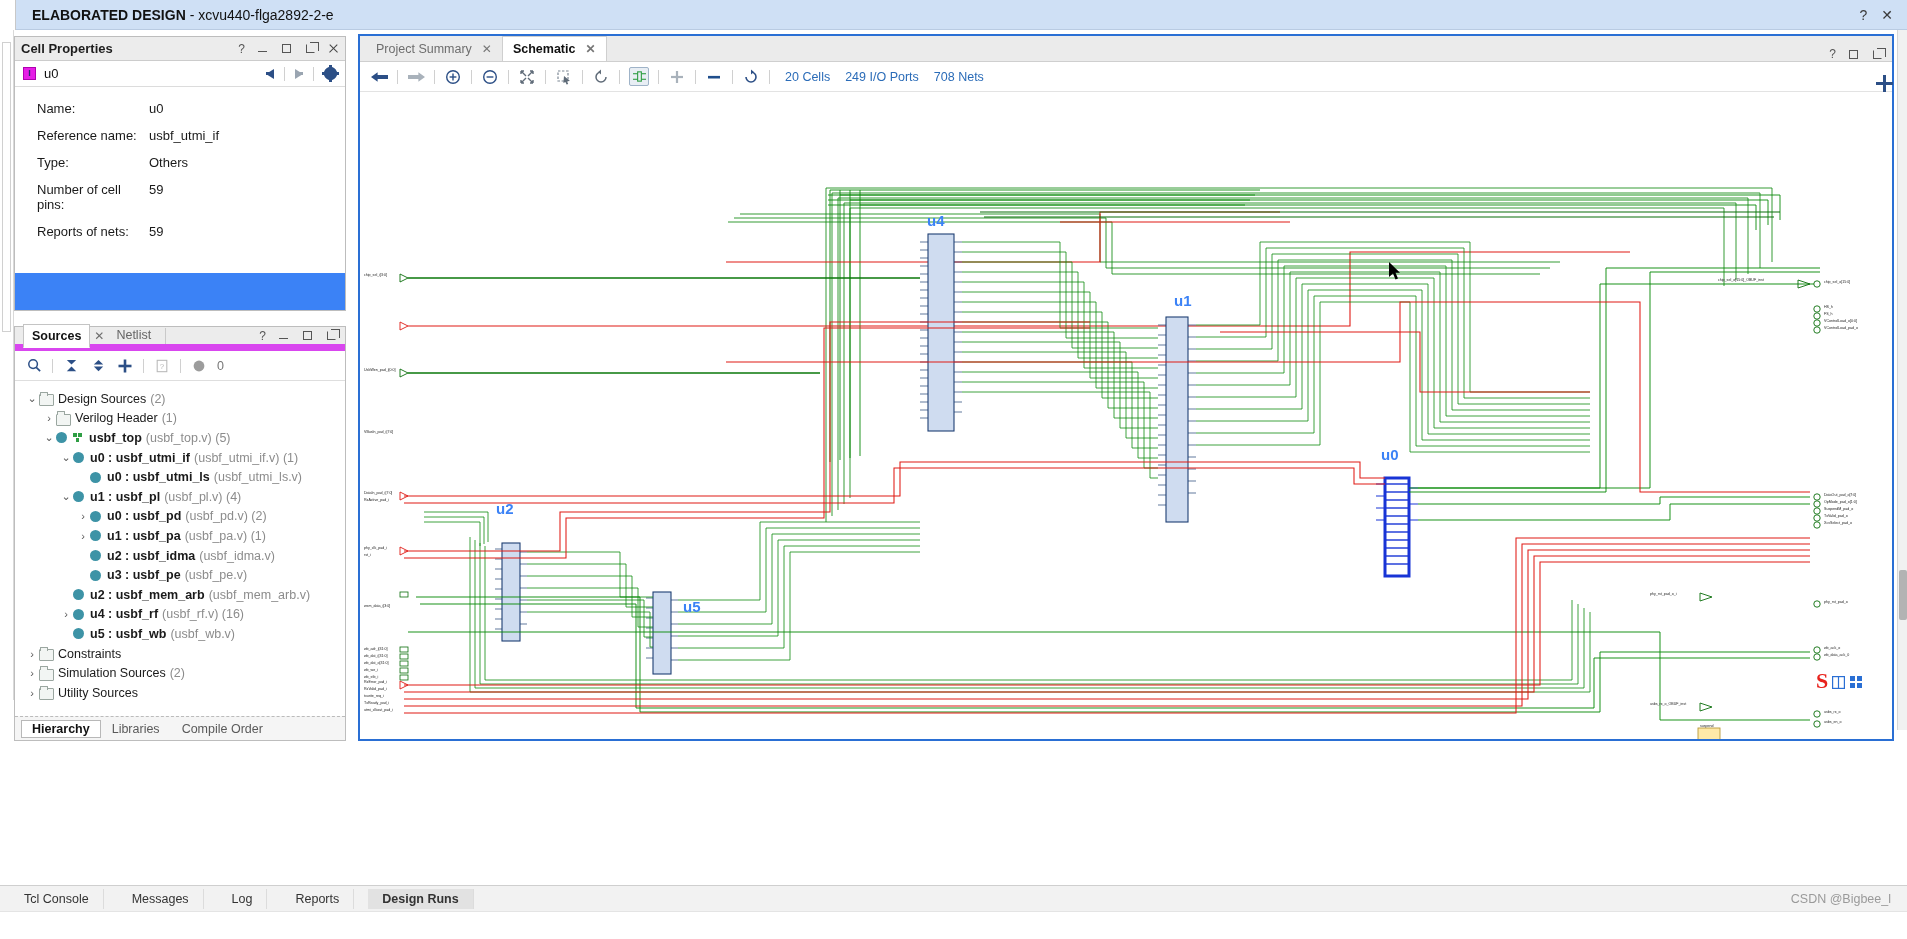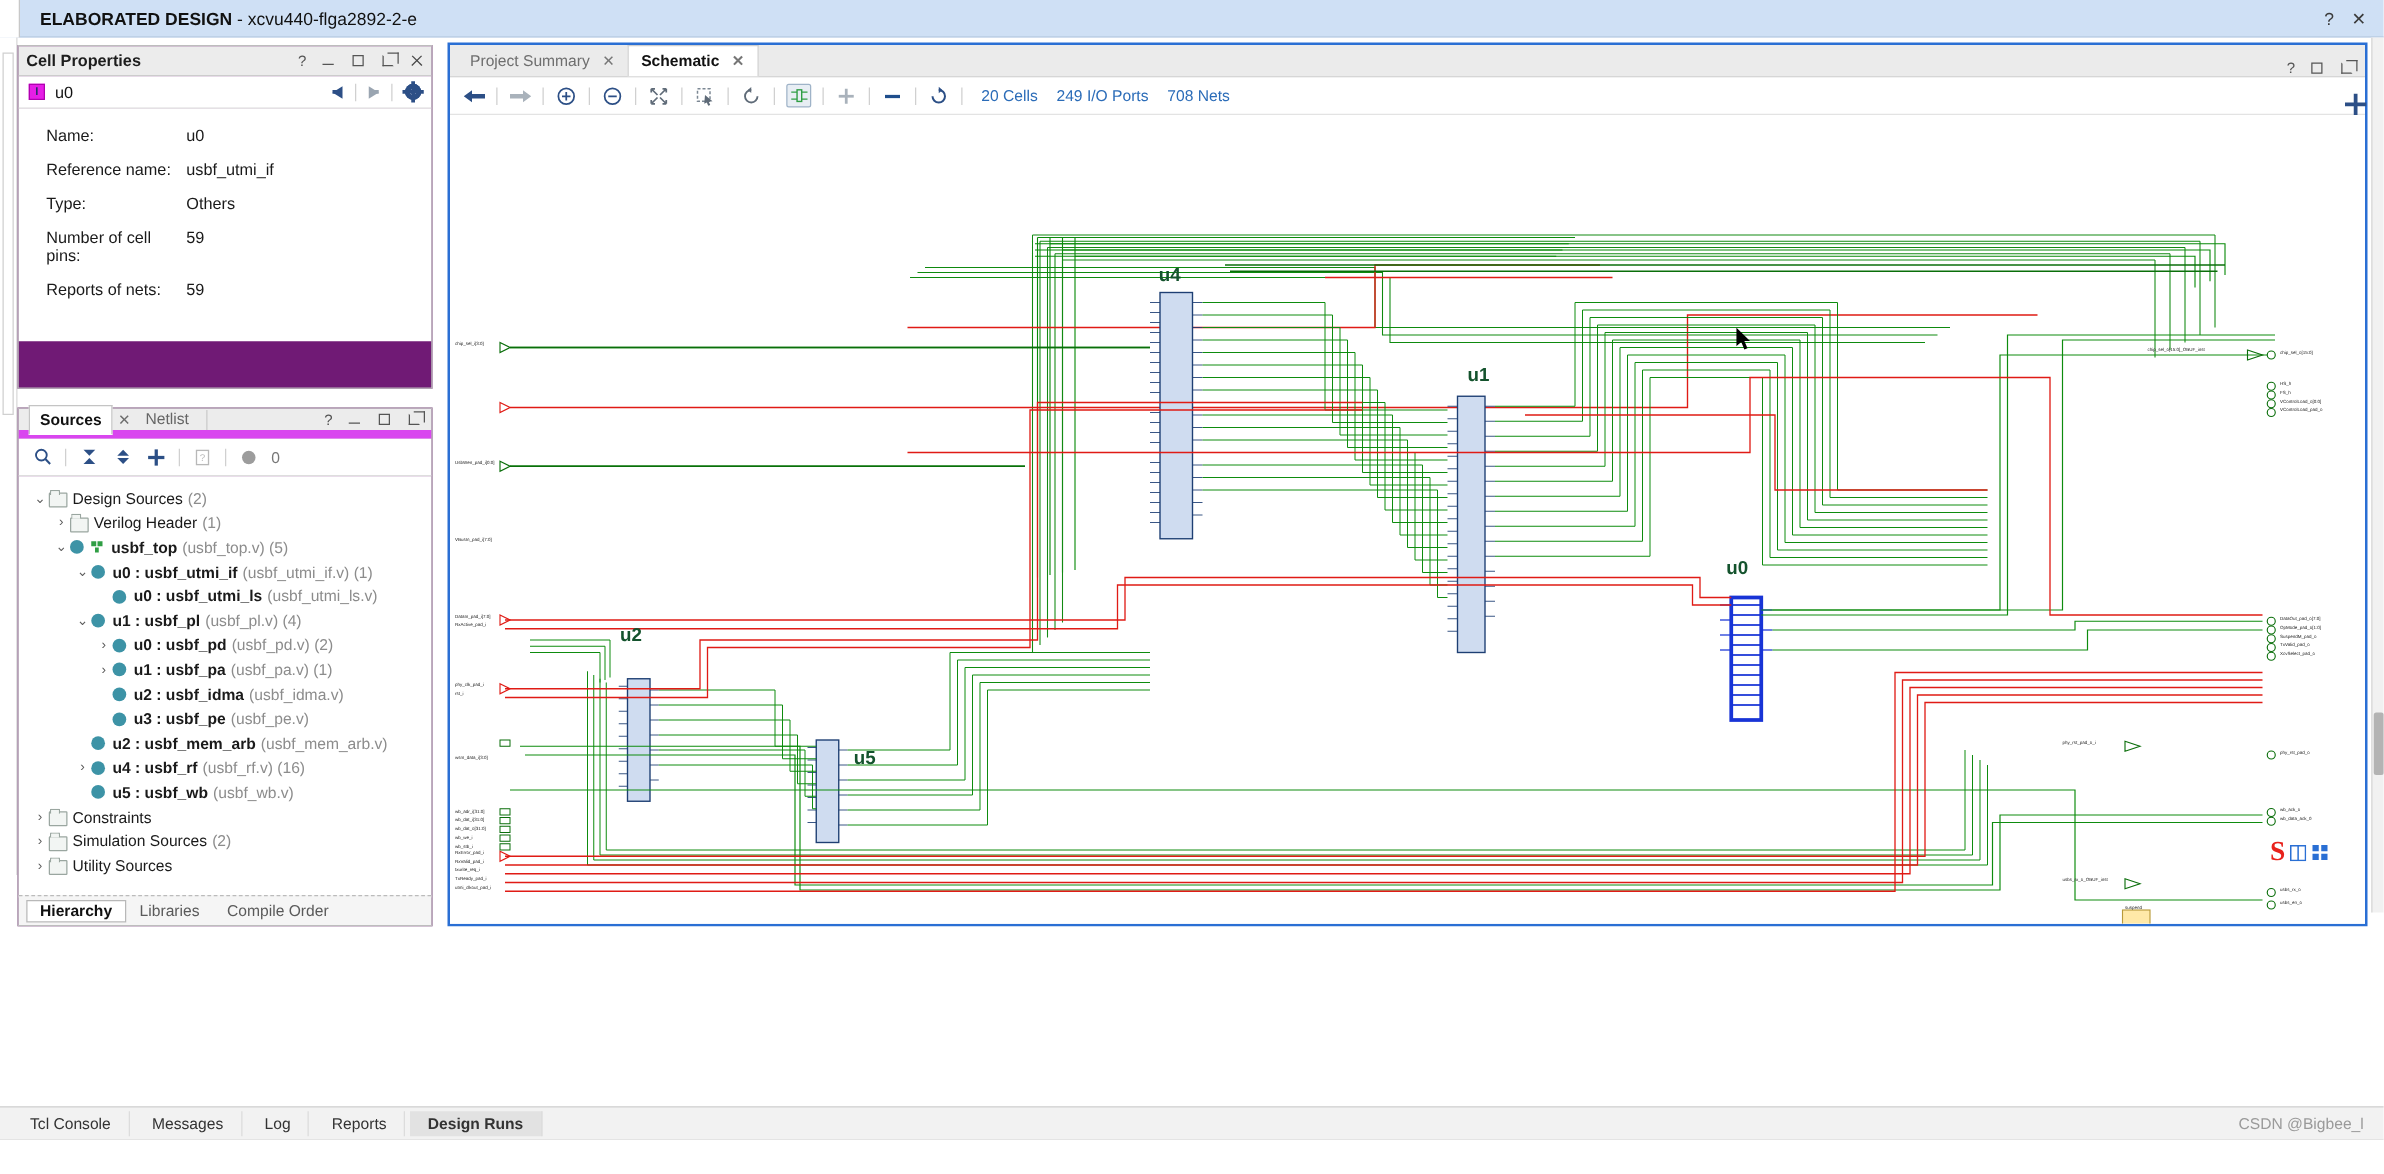--- a/index.html
+++ b/index.html
@@ -23,21 +23,21 @@
   }
   .titlebar .tb-left { width: 16px; height: 30px; background:#ffffff; border-right:1px solid #c8c8c8; }
   .titlebar .tb-text { padding-left: 16px; font-size: 14px; color:#111; }
   .titlebar .tb-text b { font-weight: bold; }
   .titlebar .tb-btns { margin-left:auto; display:flex; gap:14px; padding-right:14px; color:#3a3a3a; font-size:14px; }
   .titlebar .tb-btns span { cursor: default; }
 
   
   .panel {
     position: absolute;
-    background: #701a75;
+    background: #3b82f6;
     border: 1px solid #bdbdbd;
   }
   .panel-header {
     height: 24px; background: #ececec;
     border-bottom: 1px solid #cccccc;
     display: flex; align-items: center; padding: 0 6px;
     font-size: 13px; font-weight: bold; color:#1d1d1d;
   }
   .panel-header .hdr-icons {
     margin-left: auto; display: flex; align-items: center; gap: 11px;
@@ -179,40 +179,40 @@
     height: 30px; background:#ffffff; border-bottom:1px solid #e3e3e3;
     display:flex; align-items:center; gap: 9px; padding: 0 10px;
   }
   .stat { color:#2b6cb8; font-size: 12.5px; margin-left: 6px; cursor:default;}
   .sch-toolbar .tail { margin-left:auto; padding-right:4px;}
   .sch-canvas {
     position: relative; width: 100%; height: 647px; background:#ffffff; overflow:hidden;
   }
   .sch-canvas svg { display:block; }
   .label-red {
-    position: absolute; color:#14532d; font-size: 15px; font-weight: bold;
+    position: absolute; color:#3b82f6; font-size: 15px; font-weight: bold;
     font-family: "Liberation Sans", sans-serif;
   }
   .pin-text { position:absolute; font-size: 3.6px; color:#1a1a1a; white-space: nowrap; line-height:1.35; }
   .right-rail {
     position:absolute; left:1897px; top:30px; width:10px; height:700px; background:#f1f1f1; border-left:1px solid #d6d6d6;
   }
   .right-rail .thumb { position:absolute; left:1px; top:540px; width:8px; height:50px; background:#b3b3b3; border-radius:2px;}
 
   
   .left-strip {
     position:absolute; left:0; top:30px; width:14px; height:670px; background:#ffffff; border-right:1px solid #d9d9d9;
   }
   .left-strip .box { position:absolute; left:2px; top:12px; width:9px; height:290px; border:1px solid #d0d0d0; }
 
   
   .bottombar {
     position:absolute; left:0; bottom: 28px; width: 1907px; height: 26px;
     background:#f2f2f2; border-top:1px solid #cfcfcf;
-    display:flex; align-items:center; padding-left: 10px; gap:4px;
+    display:flex; align-items:center; padding-left: 10px; gap:14px;
   }
   .bottombar .bt {
     font-size: 12.5px; color:#333; padding: 3px 14px; cursor:default;
     border-right: 1px solid #dcdcdc;
   }
   .bottombar .bt.active { background:#e2e2e2; font-weight:bold; }
   .watermark {
     position: absolute; right: 16px; bottom: 5px; font-size: 12.5px; color:#9a9a9a;
   }
   .bottom-blank {

